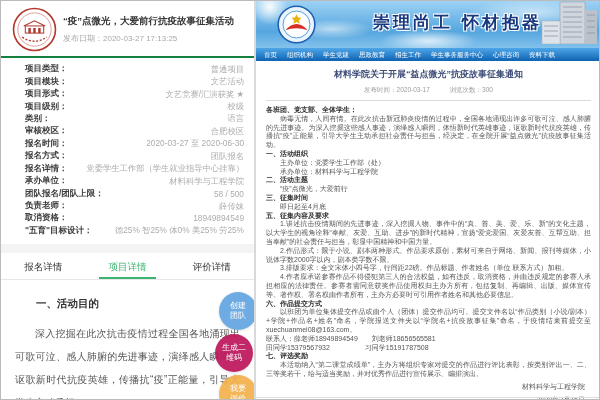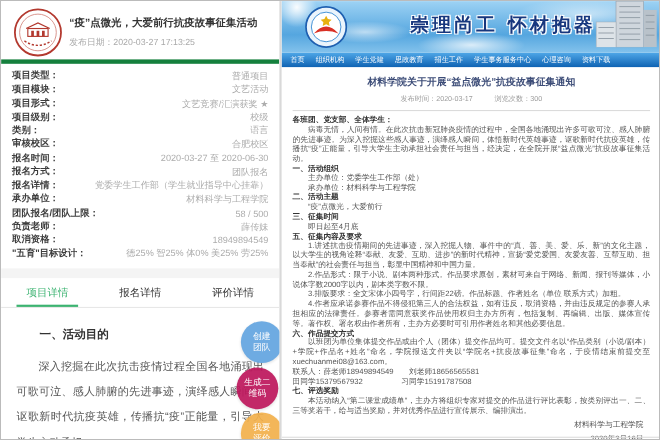--- a/index.html
+++ b/index.html
@@ -2,27 +2,27 @@
 <html><head>
 <meta charset="utf-8">
 <style>
   * { margin:0; padding:0; box-sizing:border-box; }
   html,body { background:#e9e9e9; }
   body { font-family:"Liberation Sans","DejaVu Sans",sans-serif; }
   #screen { position:relative; width:600px; height:400px; background:#fff; border:1px solid #bbb; overflow:hidden; }
 
   
   .left-panel { position:absolute; left:0; top:0; width:253px; height:400px; background:#fff; overflow:hidden; }
-  .lp-header { position:relative; height:57px; border-bottom:4px solid #15803d; }
+  .lp-header { position:relative; height:57px; border-bottom:2px solid #15803d; }
   .seal { position:absolute; left:11px; top:6px; width:45px; height:45px; }
   .lp-title { position:absolute; left:62px; top:14px; width:188px; font-size:9.5px; font-weight:bold; color:#333; white-space:nowrap; }
   .lp-date { position:absolute; left:62px; top:32px; font-size:8px; color:#a9a9a9; }
   .fields { padding:5px 10px 0 10px; }
   .field-row { display:flex; justify-content:space-between; align-items:center; height:12.45px; }
-  .field-label { font-size:8.5px; color:#3d3d3d; font-weight:bold; white-space:nowrap; }
+  .field-label { font-size:8.5px; color:#3d3d3d; font-weight:bold; white-space:nowrap;margin-left:14px; }
   .field-value { font-size:8.3px; color:#acacac; white-space:nowrap; text-align:right; }
   .lp-band { height:9px; background:#f4f4f4; margin-top:7px; }
   .tabs { display:flex; height:27px; border-bottom:1px solid #e7e7e7; background:#fff; }
   .tab { flex:1; text-align:center; line-height:27px; font-size:9.5px; color:#333; cursor:pointer; position:relative; }
   .tab.active { color:#3cb371; }
   .tab.active::after { content:""; position:absolute; left:14px; right:14px; bottom:0; height:2px; background:#3cb371; }
   .lp-body { padding:17px 14px 0 14px; }
   .lp-section-title { font-size:10.5px; font-weight:bold; color:#333; padding-left:2em; }
   .lp-paragraph { margin-top:11px; font-size:10px; color:#555; line-height:23px; text-indent:2em; text-align:justify; }
   .fab { position:absolute; width:38px; height:38px; border-radius:50%; color:#fff; font-size:8px;
@@ -139,22 +139,22 @@
         </div>
         <div class="field-row">
           <span class="field-label">"五育"目标设计：</span>
           <span class="field-value">德25% 智25% 体0% 美25% 劳25%</span>
         </div>
       </div>
 
     <div class="lp-band"></div>
 
     <div class="tabs">
+        <div class="tab">报名详情</div>
         <div class="tab active">项目详情</div>
-        <div class="tab">报名详情</div>
         <div class="tab">评价详情</div>
       </div>
 
     <div class="lp-body">
       <div class="lp-section-title">一、活动目的</div>
       <div class="lp-paragraph">深入挖掘在此次抗击疫情过程全国各地涌现出可歌可泣、感人肺腑的先进事迹，演绎感人瞬间，讴歌新时代抗疫英雄，传播抗“疫”正能量，引导大学生主动承担</div>
     </div>
 
     <div id="fab-box">
         <div class="fab" style="background: rgb(100, 165, 224); top: 291px; left: 218px;">创建

